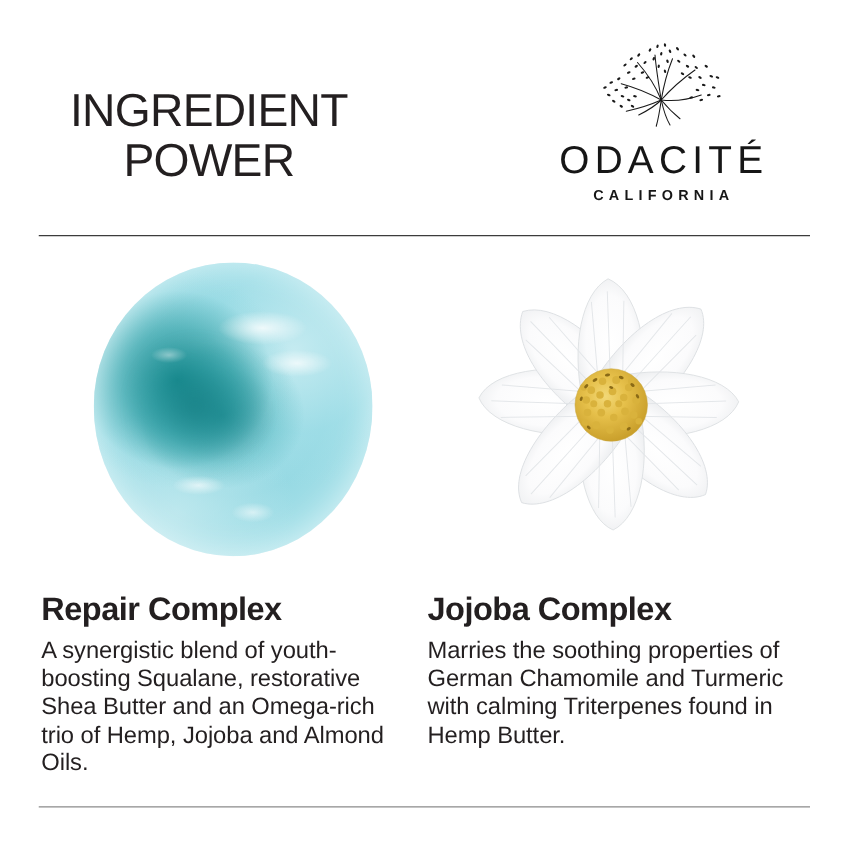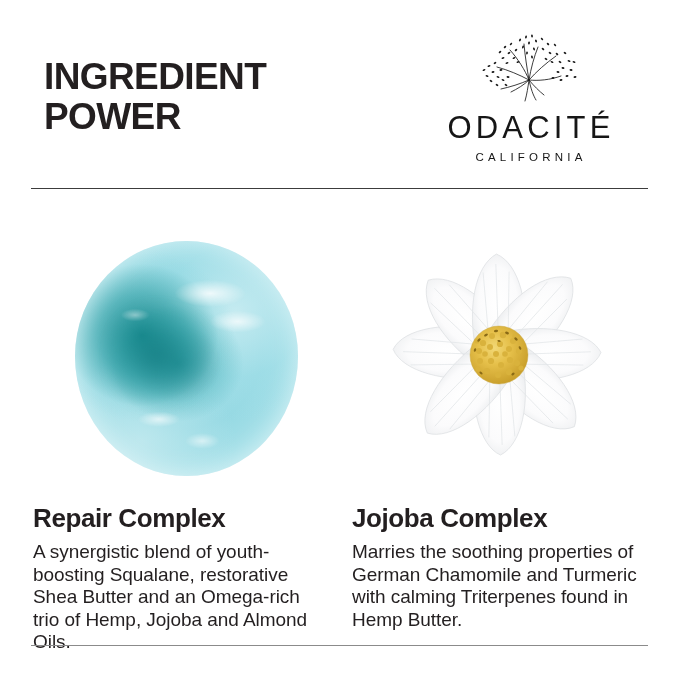--- a/index.html
+++ b/index.html
@@ -28,26 +28,27 @@
     left: 31px;
     top: 28px;
     width: 617px;
     height: 140px;
   }
   .page-title {
     position: absolute;
     left: 11px;
     top: 27px;
     font-size: 37px;
-    font-weight: 700;
+    font-weight: 400;
     line-height: 40px;
     letter-spacing: -0.6px;
     color: #231f20;
     white-space: pre-line;
-    margin: 2px;
+    margin: 14px;
+    text-align: center;
   }
 
   
   .logo {
     position: absolute;
     left: 392px;
     top: 4px;
     width: 212px;
     text-align: center;
   }
@@ -62,21 +63,21 @@
     font-weight: 400;
     letter-spacing: 4.2px;
     color: #161616;
     line-height: 1;
     padding-left: 4px;
     white-space: nowrap;
   }
   .logo-tagline {
     margin-top: 9px;
     font-size: 11.5px;
-    font-weight: 400;
+    font-weight: 700;
     letter-spacing: 4.2px;
     color: #161616;
     line-height: 1;
     padding-left: 4px;
     white-space: nowrap;
   }
 
   
   .rule {
     position: absolute;
@@ -85,24 +86,24 @@
     height: 1px;
     background: #3c3c3c;
   }
   .rule.top { top: 188px; }
   .rule.bottom { top: 645px; background: #8b8b8b; }
 
   
   .columns {
     position: absolute;
     left: 31px;
-    top: 219px;
+    top: 188px;
     width: 617px;
     display: flex;
-    gap: 22px;
+    gap: 12px;
   }
   .col { width: 297px; }
 
   .visual {
     height: 260px;
     position: relative;
   }
 
   
   .cream-blob {

